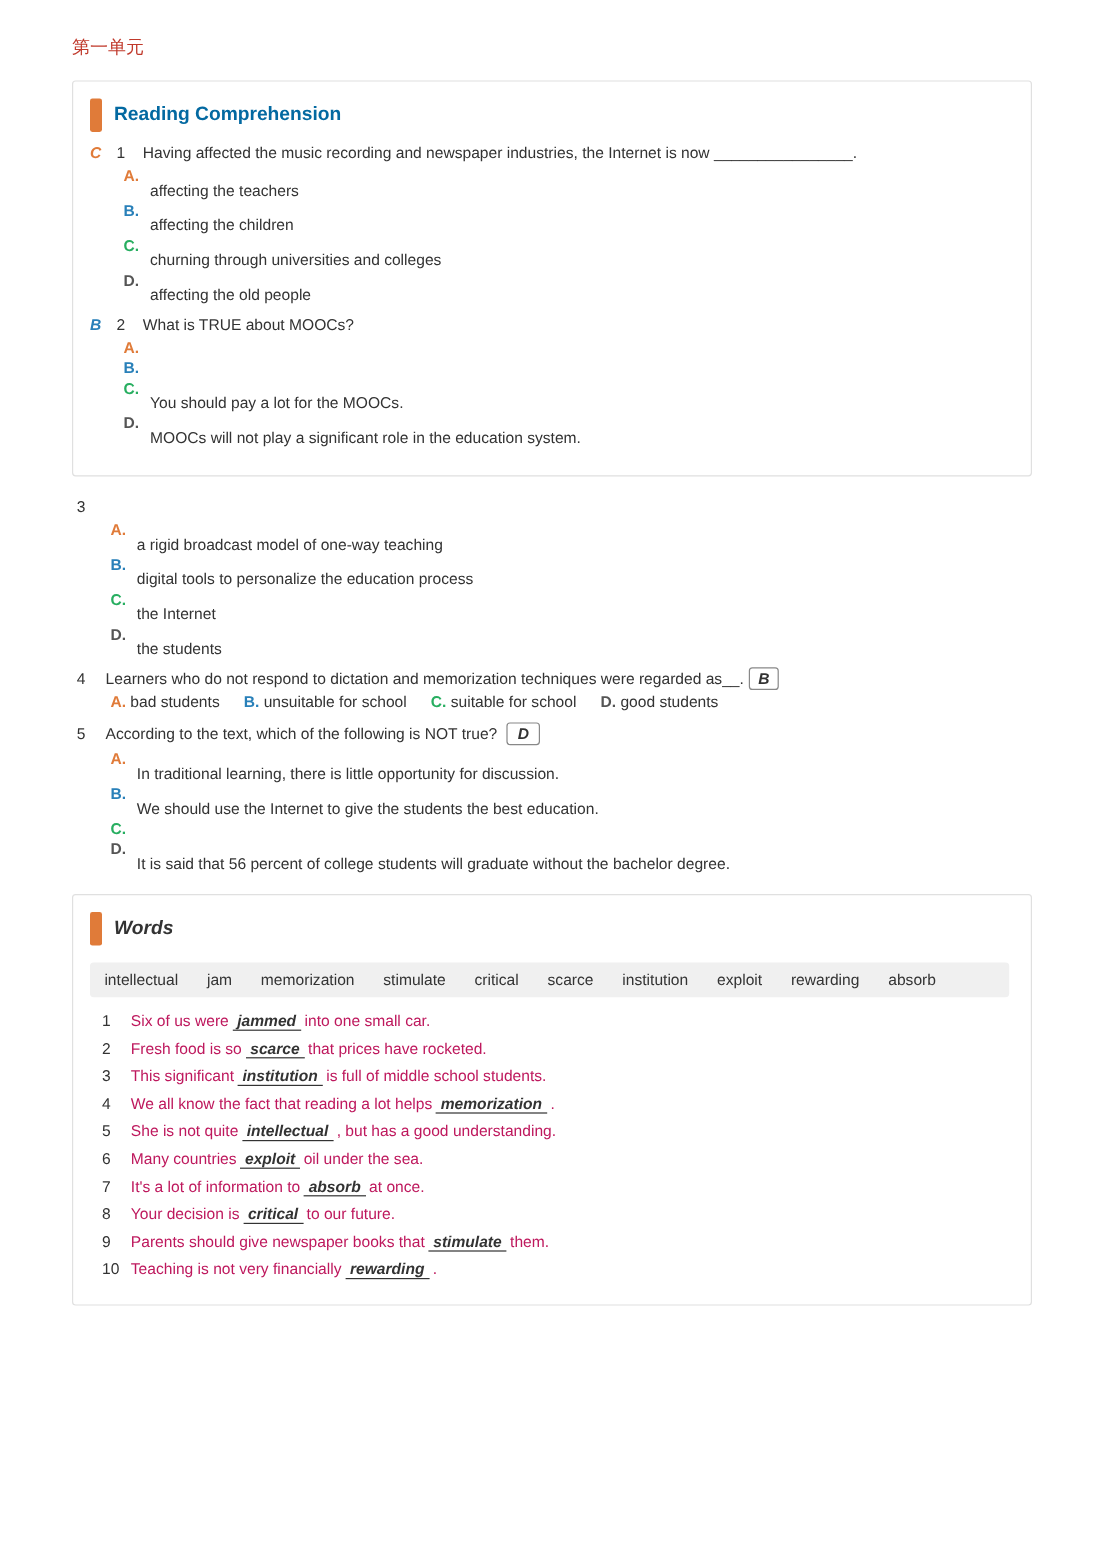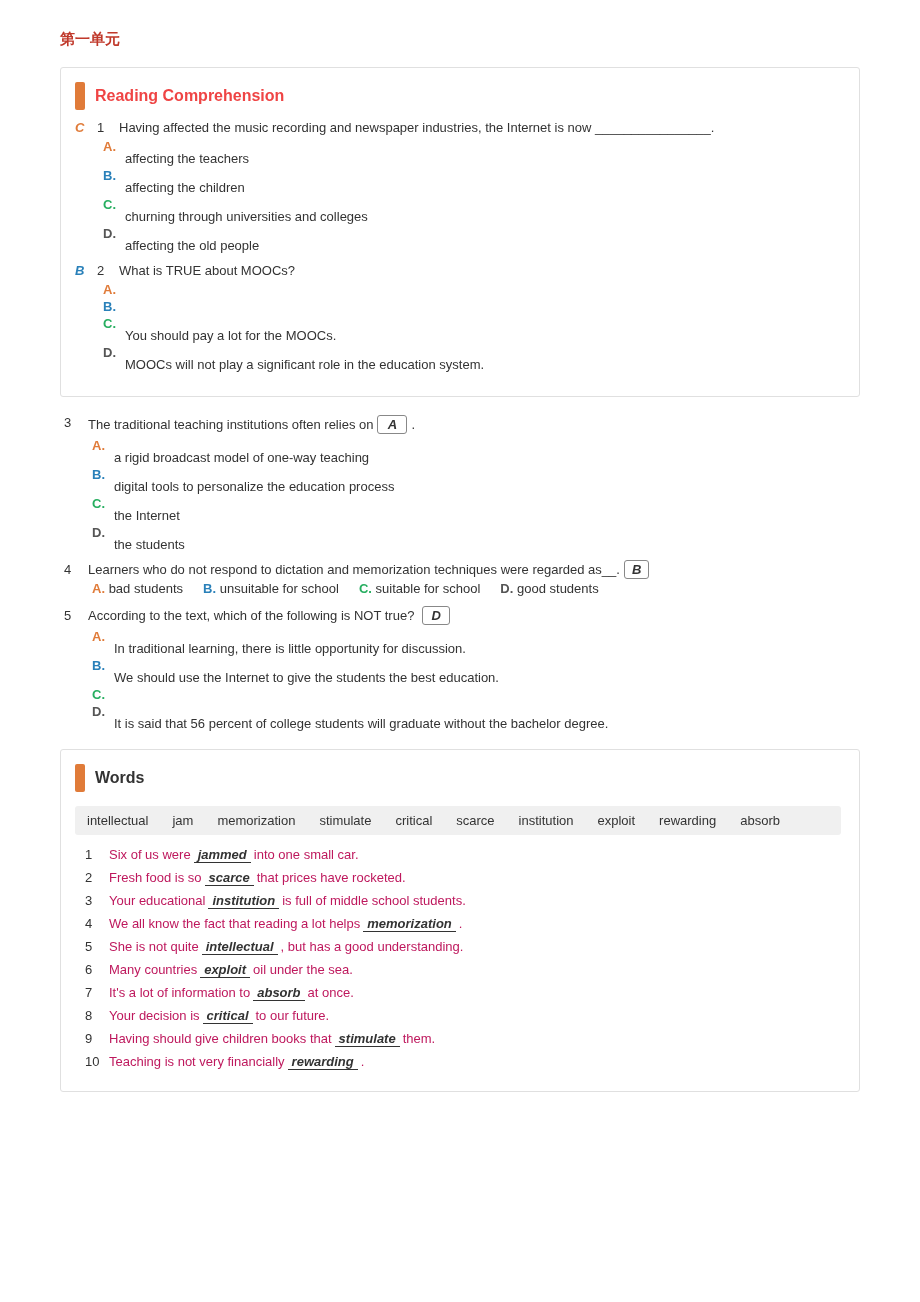--- a/index.html
+++ b/index.html
@@ -7,21 +7,21 @@
       background: #fff;
       font-family: Arial, sans-serif;
       font-size: 13px;
       color: #333;
       width: 920px;
       min-height: 1302px;
       padding: 30px 60px;
     }
     .unit-title {
       font-size: 15px;
-      font-weight: bold;
+      font-weight: normal;
       color: #c0392b;
       margin-bottom: 18px;
     }
     .section-box {
       border: 1.5px solid #e0e0e0;
       border-radius: 3px;
       padding: 14px 18px 14px 14px;
       margin-bottom: 18px;
       background: #fff;
     }
@@ -33,21 +33,21 @@
     .section-bar {
       width: 10px;
       height: 28px;
       background: #e07b39;
       margin-right: 10px;
       border-radius: 2px;
     }
     .section-title {
       font-size: 16px;
       font-weight: bold;
-      color: #ef4444;
+      color: #0369a1;
     }
     .question-block {
       margin-bottom: 10px;
     }
     .question-line {
       display: flex;
       align-items: flex-start;
       margin-bottom: 4px;
     }
     .q-letter {
@@ -108,20 +108,21 @@
       width: 10px;
       height: 28px;
       background: #e07b39;
       margin-right: 10px;
       border-radius: 2px;
     }
     .words-title {
       font-size: 16px;
       font-weight: bold;
       color: #333;
+      font-style: italic;
     }
     .words-vocab-row {
       display: flex;
       align-items: center;
       background: #f0f0f0;
       border-radius: 3px;
       padding: 7px 12px;
       margin-bottom: 12px;
       gap: 24px;
     }
@@ -238,21 +239,20 @@
       <span class="opt-text">MOOCs will not play a significant role in the education system.</span>
     </div>
   </div>
 </div>
 
 <div style="padding: 0 4px; margin-bottom: 18px;">
 
   <div class="question-block">
     <div class="question-line">
       <span class="q-number" style="min-width:20px;">3</span>
-      <span>The traditional teaching institutions often relies on<span class="answer-badge">A</span>.</span>
     </div>
     <div class="option-line">
       <span class="opt-letter orange">A.</span>
       <span class="opt-text">a rigid broadcast model of one-way teaching</span>
     </div>
     <div class="option-line">
       <span class="opt-letter blue">B.</span>
       <span class="opt-text">digital tools to personalize the education process</span>
     </div>
     <div class="option-line">
@@ -328,21 +328,21 @@
     <span class="fill-text">into one small car.</span>
   </div>
   <div class="fill-item">
     <span class="fill-num">2</span>
     <span class="fill-text">Fresh food is so</span>
     <span class="fill-answer">scarce</span>
     <span class="fill-text">that prices have rocketed.</span>
   </div>
   <div class="fill-item">
     <span class="fill-num">3</span>
-    <span class="fill-text">Your educational</span>
+    <span class="fill-text">This significant</span>
     <span class="fill-answer">institution</span>
     <span class="fill-text">is full of middle school students.</span>
   </div>
   <div class="fill-item">
     <span class="fill-num">4</span>
     <span class="fill-text">We all know the fact that reading a lot helps</span>
     <span class="fill-answer">memorization</span>
     <span class="fill-text">.</span>
   </div>
   <div class="fill-item">
@@ -364,21 +364,21 @@
     <span class="fill-text">at once.</span>
   </div>
   <div class="fill-item">
     <span class="fill-num">8</span>
     <span class="fill-text">Your decision is</span>
     <span class="fill-answer">critical</span>
     <span class="fill-text">to our future.</span>
   </div>
   <div class="fill-item">
     <span class="fill-num">9</span>
-    <span class="fill-text">Having should give children books that</span>
+    <span class="fill-text">Parents should give newspaper books that</span>
     <span class="fill-answer">stimulate</span>
     <span class="fill-text">them.</span>
   </div>
   <div class="fill-item">
     <span class="fill-num">10</span>
     <span class="fill-text">Teaching is not very financially</span>
     <span class="fill-answer">rewarding</span>
     <span class="fill-text">.</span>
   </div>
 

